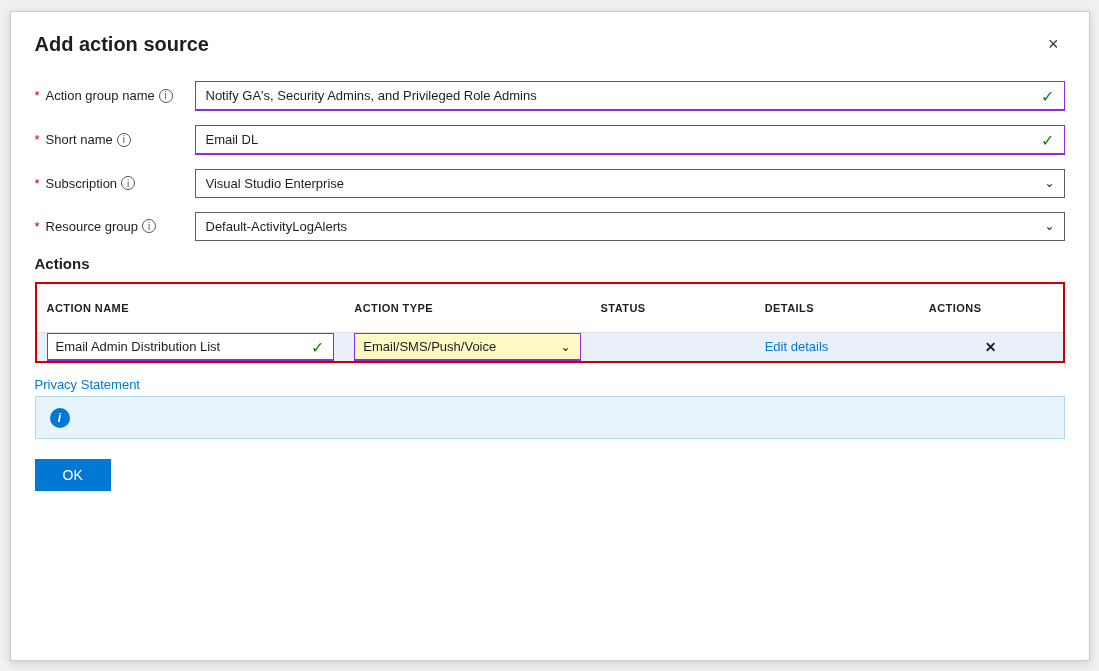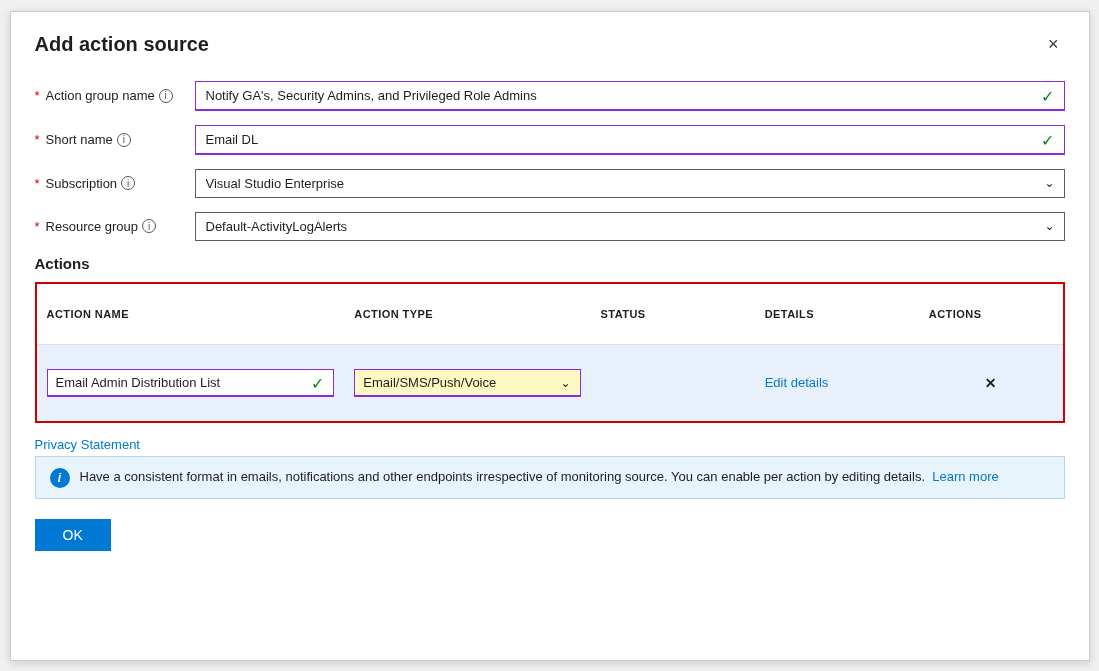--- a/index.html
+++ b/index.html
@@ -126,32 +126,32 @@
     }
     .actions-table-wrap {
       border: 2px solid #c00;
       margin-bottom: 10px;
     }
     .actions-table {
       width: 100%;
       border-collapse: collapse;
     }
     .actions-table th {
-      padding: 24px 10px;
+      padding: 18px 10px;
       text-align: left;
       font-size: 11px;
       font-weight: 700;
       color: #1e1e1e;
       letter-spacing: 0.04em;
       text-transform: uppercase;
       border-bottom: 1px solid #e0e0e0;
       background: #fff;
     }
     .actions-table td {
-      padding: 24px 10px;
+      padding: 0 10px;
       vertical-align: middle;
     }
     .action-row-filled {
       background: #e8f0fb;
     }
     .action-row-empty {
       background: #fff;
     }
     .action-name-input-wrap {
       position: relative;
@@ -382,22 +382,18 @@
     </table>
   </div>
 
   <div>
     <a class="privacy-link" href="#">Privacy Statement</a>
   </div>
 
 
   <div class="info-banner">
     <div class="info-banner-icon">i</div>
-    <span>
-      <span>Have a consistent format in emails, notifications and other endpoints irrespective of monitoring source. You can enable per action by editing details.</span>
-      &nbsp;<a class="info-banner-learn-more" href="#">Learn more</a>
-    </span>
   </div>
 
   <div class="footer">
     <button class="ok-btn">OK</button>
   </div>
 </div>
 
 </body></html>

